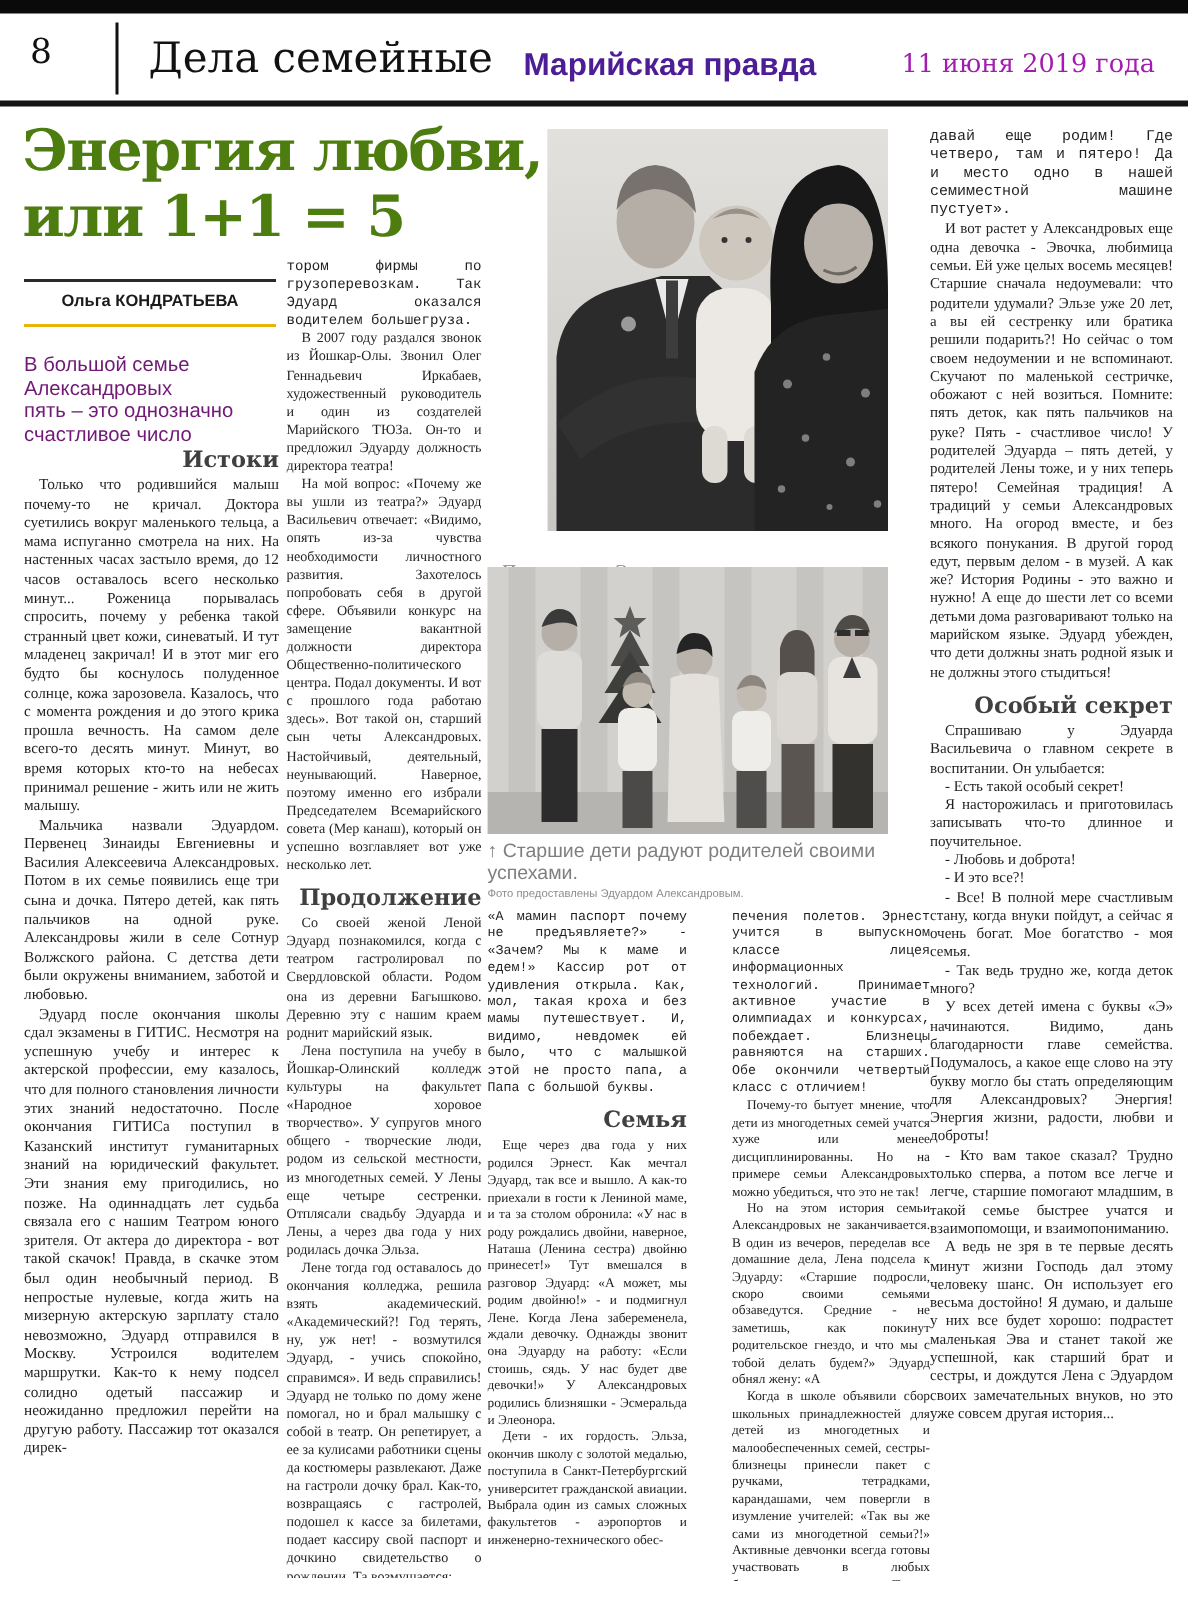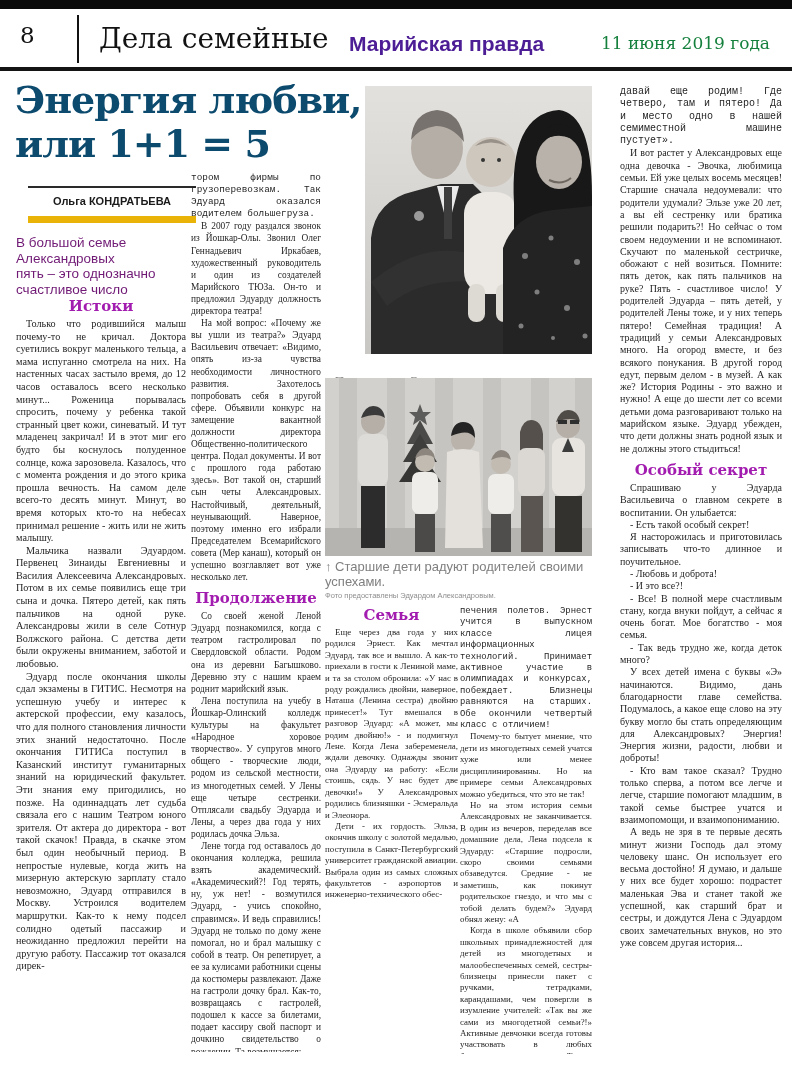--- a/index.html
+++ b/index.html
@@ -4,41 +4,41 @@
 <style>
   html,body{margin:0;padding:0;background:#e8e8e8;}
   .page{position:relative;width:792px;height:1080px;background:#fff;overflow:hidden;
         font-family:"Liberation Serif",serif;color:var(--ink,#1f1f1f);}
   
   .topbar{position:absolute;left:0;top:0;width:792px;height:9px;background:#0a0a0a;}
   .pagenum{position:absolute;left:20px;top:24px;font:400 23px/1 "DejaVu Serif",serif;color:#111;}
   .vdiv{position:absolute;left:77px;top:15px;width:2px;height:48px;background:#111;}
   .section-title{position:absolute;left:99px;top:24px;font:400 28px/1.1 "DejaVu Serif",serif;color:#121212;text-align:center;}
   .paper-name{position:absolute;left:349px;top:32px;font:700 21px/1.1 "Liberation Sans",sans-serif;color:#4c1d95;}
-  .issue-date{position:absolute;right:22px;top:34px;font:400 17px/1.1 "DejaVu Serif",serif;color:#15803d;}
+  .issue-date{position:absolute;right:22px;top:34px;font:400 17px/1.1 "DejaVu Serif",serif;color:#a21caf;}
   .rule{position:absolute;left:0;top:67px;width:792px;height:4px;background:var(--rule_dark,#141414);}
   
   h1{position:absolute;left:15px;top:78px;width:358px;margin:0;
-     font:700 38px/44px "DejaVu Serif",serif;letter-spacing:-1px;color:#0c4a6e;}
-  .byline{position:absolute;left:28px;top:186px;width:168px;
-          border-top:2px solid #2a2a2a;border-bottom:7px solid #eab308;
+     font:700 38px/44px "DejaVu Serif",serif;letter-spacing:-1px;color:#4d7c0f;}
+  .byline{position:absolute;left:16px;top:186px;width:168px;
+          border-top:2px solid #2a2a2a;border-bottom:2px solid #eab308;
           padding:8px 0 9px;text-align:center;
           font:700 11px/1 "Liberation Sans",sans-serif;color:#1a1a1a;}
   .lead{position:absolute;left:16px;top:235px;width:182px;white-space:pre-line;
         font:400 13.5px/15.5px "Liberation Sans",sans-serif;color:#701a75;}
   
   .col{position:absolute;text-align:justify;overflow:hidden;hyphens:auto;}
   .col p{margin:0;text-indent:10px;}
   .col p.cont{text-indent:0;font-family:Liberation Mono, monospace;}
-  .col h2{font:700 15px/18px "DejaVu Serif",serif;margin:6px 0 3px;color:#a21caf;text-align:center;}
+  .col h2{font:700 15px/18px "DejaVu Serif",serif;margin:6px 0 3px;color:#404040;text-align:right;}
   .col h2:first-child{margin-top:0;}
   .c1{left:16px;top:297px;width:170px;height:755px;font-size:10.2px;line-height:12.6px;}
   .c2{left:191px;top:172px;width:130px;height:880px;font-size:9.4px;line-height:12.1px;}
   .c3{left:325px;top:606px;width:133px;height:448px;font-size:8.9px;line-height:11.4px;}
-  .c4{left:460px;top:606px;width:132px;height:448px;font-size:8.9px;line-height:11.4px;}
+  .c4{left:488px;top:606px;width:132px;height:448px;font-size:8.9px;line-height:11.4px;}
   .c5{left:620px;top:86px;width:162px;height:966px;font-size:10px;line-height:12.3px;}
   
   figure{margin:0;padding:0;position:absolute;overflow:hidden;background:#d8d6d2;}
   .photo1{left:365px;top:86px;width:227px;height:268px;}
   .photo2{left:325px;top:378px;width:267px;height:178px;}
   figure svg{display:block;width:100%;height:100%;}
   .caption{position:absolute;left:325px;width:267px;
            font:400 13px/15px "Liberation Sans",sans-serif;color:var(--caption_gray,#7f7f7f);}
   .cap1{top:373px;font-family:Liberation Serif, serif;}
   .cap2{top:559px;}
@@ -84,20 +84,21 @@
   <div class="col c2">
       <p class="cont">тором фирмы по грузоперевозкам. Так Эдуард оказался водителем большегруза.</p>
       <p>В 2007 году раздался звонок из Йошкар-Олы. Звонил Олег Геннадьевич Иркабаев, художественный руководитель и один из создателей Марийского ТЮЗа. Он-то и предложил Эдуарду должность директора театра!</p>
       <p>На мой вопрос: «Почему же вы ушли из театра?» Эдуард Васильевич отвечает: «Видимо, опять из-за чувства необходимости личностного развития. Захотелось попробовать себя в другой сфере. Объявили конкурс на замещение вакантной должности директора Общественно-политического центра. Подал документы. И вот с прошлого года работаю здесь». Вот такой он, старший сын четы Александровых. Настойчивый, деятельный, неунывающий. Наверное, поэтому именно его избрали Председателем Всемарийского совета (Мер канаш), который он успешно возглавляет вот уже несколько лет.</p>
       <h2>Продолжение</h2>
       <p>Со своей женой Леной Эдуард познакомился, когда с театром гастролировал по Свердловской области. Родом она из деревни Багышково. Деревню эту с нашим краем роднит марийский язык.</p>
       <p>Лена поступила на учебу в Йошкар-Олинский колледж культуры на факультет «Народное хоровое творчество». У супругов много общего - творческие люди, родом из сельской местности, из многодетных семей. У Лены еще четыре сестренки. Отплясали свадьбу Эдуарда и Лены, а через два года у них родилась дочка Эльза.</p>
       <p>Лене тогда год оставалось до окончания колледжа, решила взять академический. «Академический?! Год терять, ну, уж нет! - возмутился Эдуард, - учись спокойно, справимся». И ведь справились! Эдуард не только по дому жене помогал, но и брал малышку с собой в театр. Он репетирует, а ее за кулисами работники сцены да костюмеры развлекают. Даже на гастроли дочку брал. Как-то, возвращаясь с гастролей, подошел к кассе за билетами, подает кассиру свой паспорт и дочкино свидетельство о рождении. Та возмущается:</p>
     </div>
   <div class="col c3">
+      <p class="cont">«А мамин паспорт почему не предъявляете?» - «Зачем? Мы к маме и едем!» Кассир рот от удивления открыла. Как, мол, такая кроха и без мамы путешествует. И, видимо, невдомек ей было, что с малышкой этой не просто папа, а Папа с большой буквы.</p>
       <h2>Семья</h2>
       <p>Еще через два года у них родился Эрнест. Как мечтал Эдуард, так все и вышло. А как-то приехали в гости к Лениной маме, и та за столом обронила: «У нас в роду рождались двойни, наверное, Наташа (Ленина сестра) двойню принесет!» Тут вмешался в разговор Эдуард: «А может, мы родим двойню!» - и подмигнул Лене. Когда Лена забеременела, ждали девочку. Однажды звонит она Эдуарду на работу: «Если стоишь, сядь. У нас будет две девочки!» У Александровых родились близняшки - Эсмеральда и Элеонора.</p>
       <p>Дети - их гордость. Эльза, окончив школу с золотой медалью, поступила в Санкт-Петербургский университет гражданской авиации. Выбрала один из самых сложных факультетов - аэропортов и инженерно-технического обес-</p>
     </div>
   <div class="col c4">
       <p class="cont">печения полетов. Эрнест учится в выпускном классе лицея информационных технологий. Принимает активное участие в олимпиадах и конкурсах, побеждает. Близнецы равняются на старших. Обе окончили четвертый класс с отличием!</p>
       <p>Почему-то бытует мнение, что дети из многодетных семей учатся хуже или менее дисциплинированны. Но на примере семьи Александровых можно убедиться, что это не так!</p>
       <p>Но на этом история семьи Александровых не заканчивается. В один из вечеров, переделав все домашние дела, Лена подсела к Эдуарду: «Старшие подросли, скоро своими семьями обзаведутся. Средние - не заметишь, как покинут родительское гнездо, и что мы с тобой делать будем?» Эдуард обнял жену: «А</p>
       <p>Когда в школе объявили сбор школьных принадлежностей для детей из многодетных и малообеспеченных семей, сестры-близнецы принесли пакет с ручками, тетрадками, карандашами, чем повергли в изумление учителей: «Так вы же сами из многодетной семьи?!» Активные девчонки всегда готовы участвовать в любых благотворительных акциях. Так их воспитывают...</p>
     </div>

